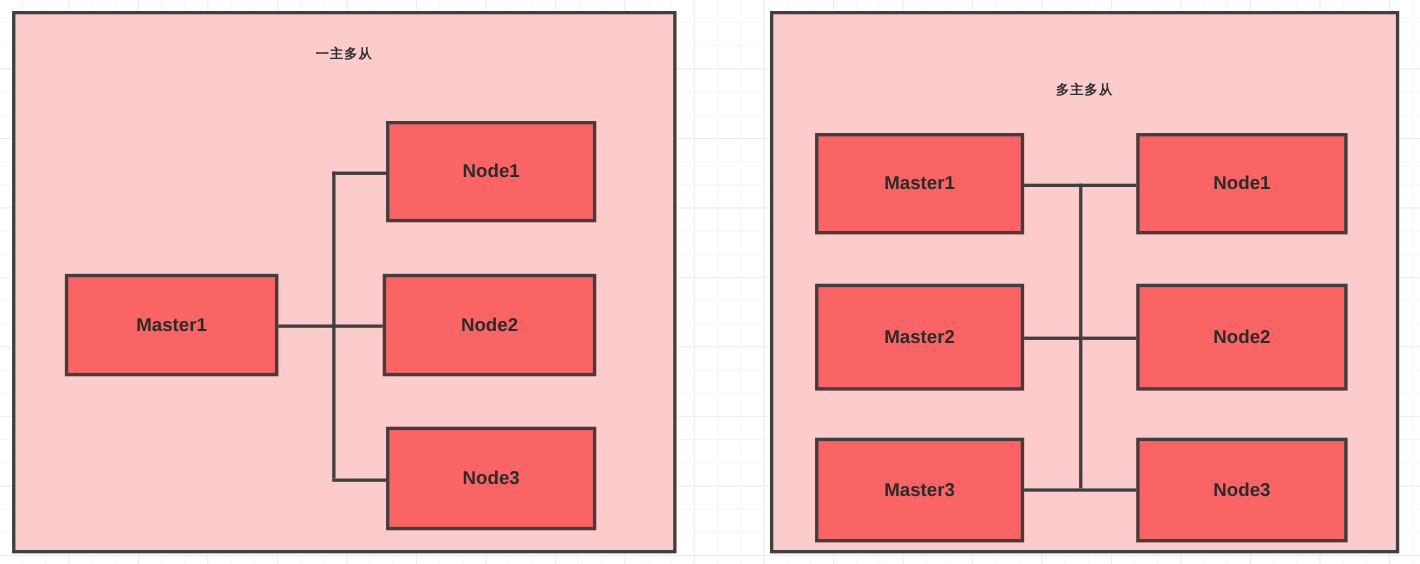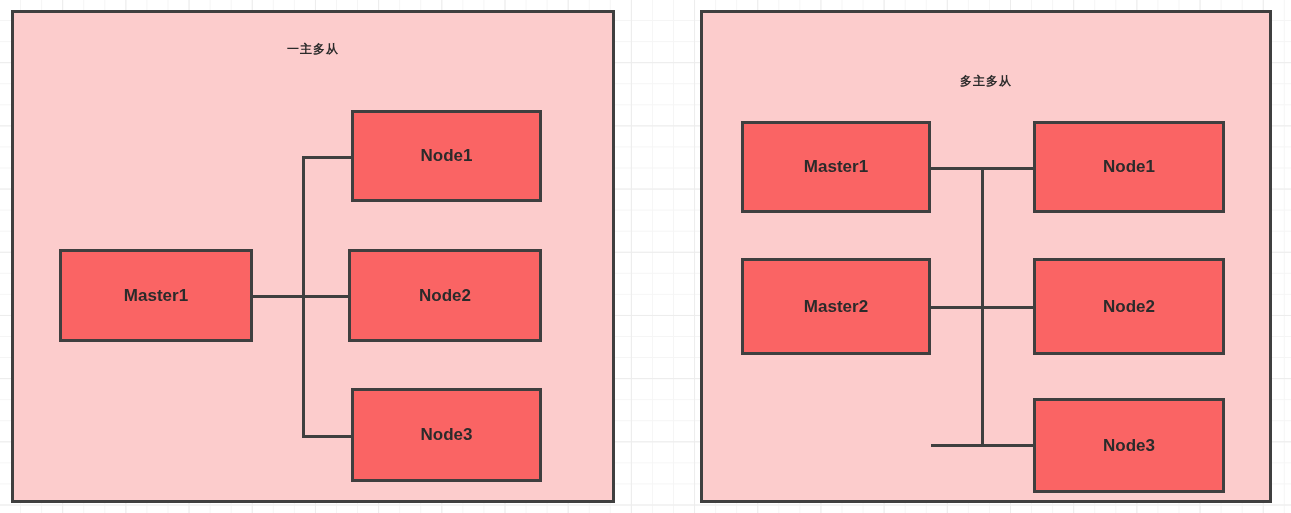--- a/index.html
+++ b/index.html
@@ -115,20 +115,23 @@
     <div class="panel-title" style="top:28px;margin-top:32px;">多主多从</div>
 
     <div class="node-box" style="left:38px; top:108px; width:190px; height:92px;">
       <span class="node-label">Master1</span>
     </div>
 
     <div class="node-box" style="left:38px; top:245px; width:190px; height:97px;text-align:center;">
       <span class="node-label">Master2</span>
     </div>
 
+    <div class="node-box" style="left:38px; top:385px; width:190px; height:95px;">
+      <span class="node-label">Master3</span>
+    </div>
 
     <div class="node-box" style="left:330px; top:108px; width:192px; height:92px;">
       <span class="node-label">Node1</span>
     </div>
     <div class="node-box" style="left:330px; top:245px; width:192px; height:97px;">
       <span class="node-label">Node2</span>
     </div>
     <div class="node-box" style="left:330px; top:385px; width:192px; height:95px;">
       <span class="node-label">Node3</span>
     </div>

